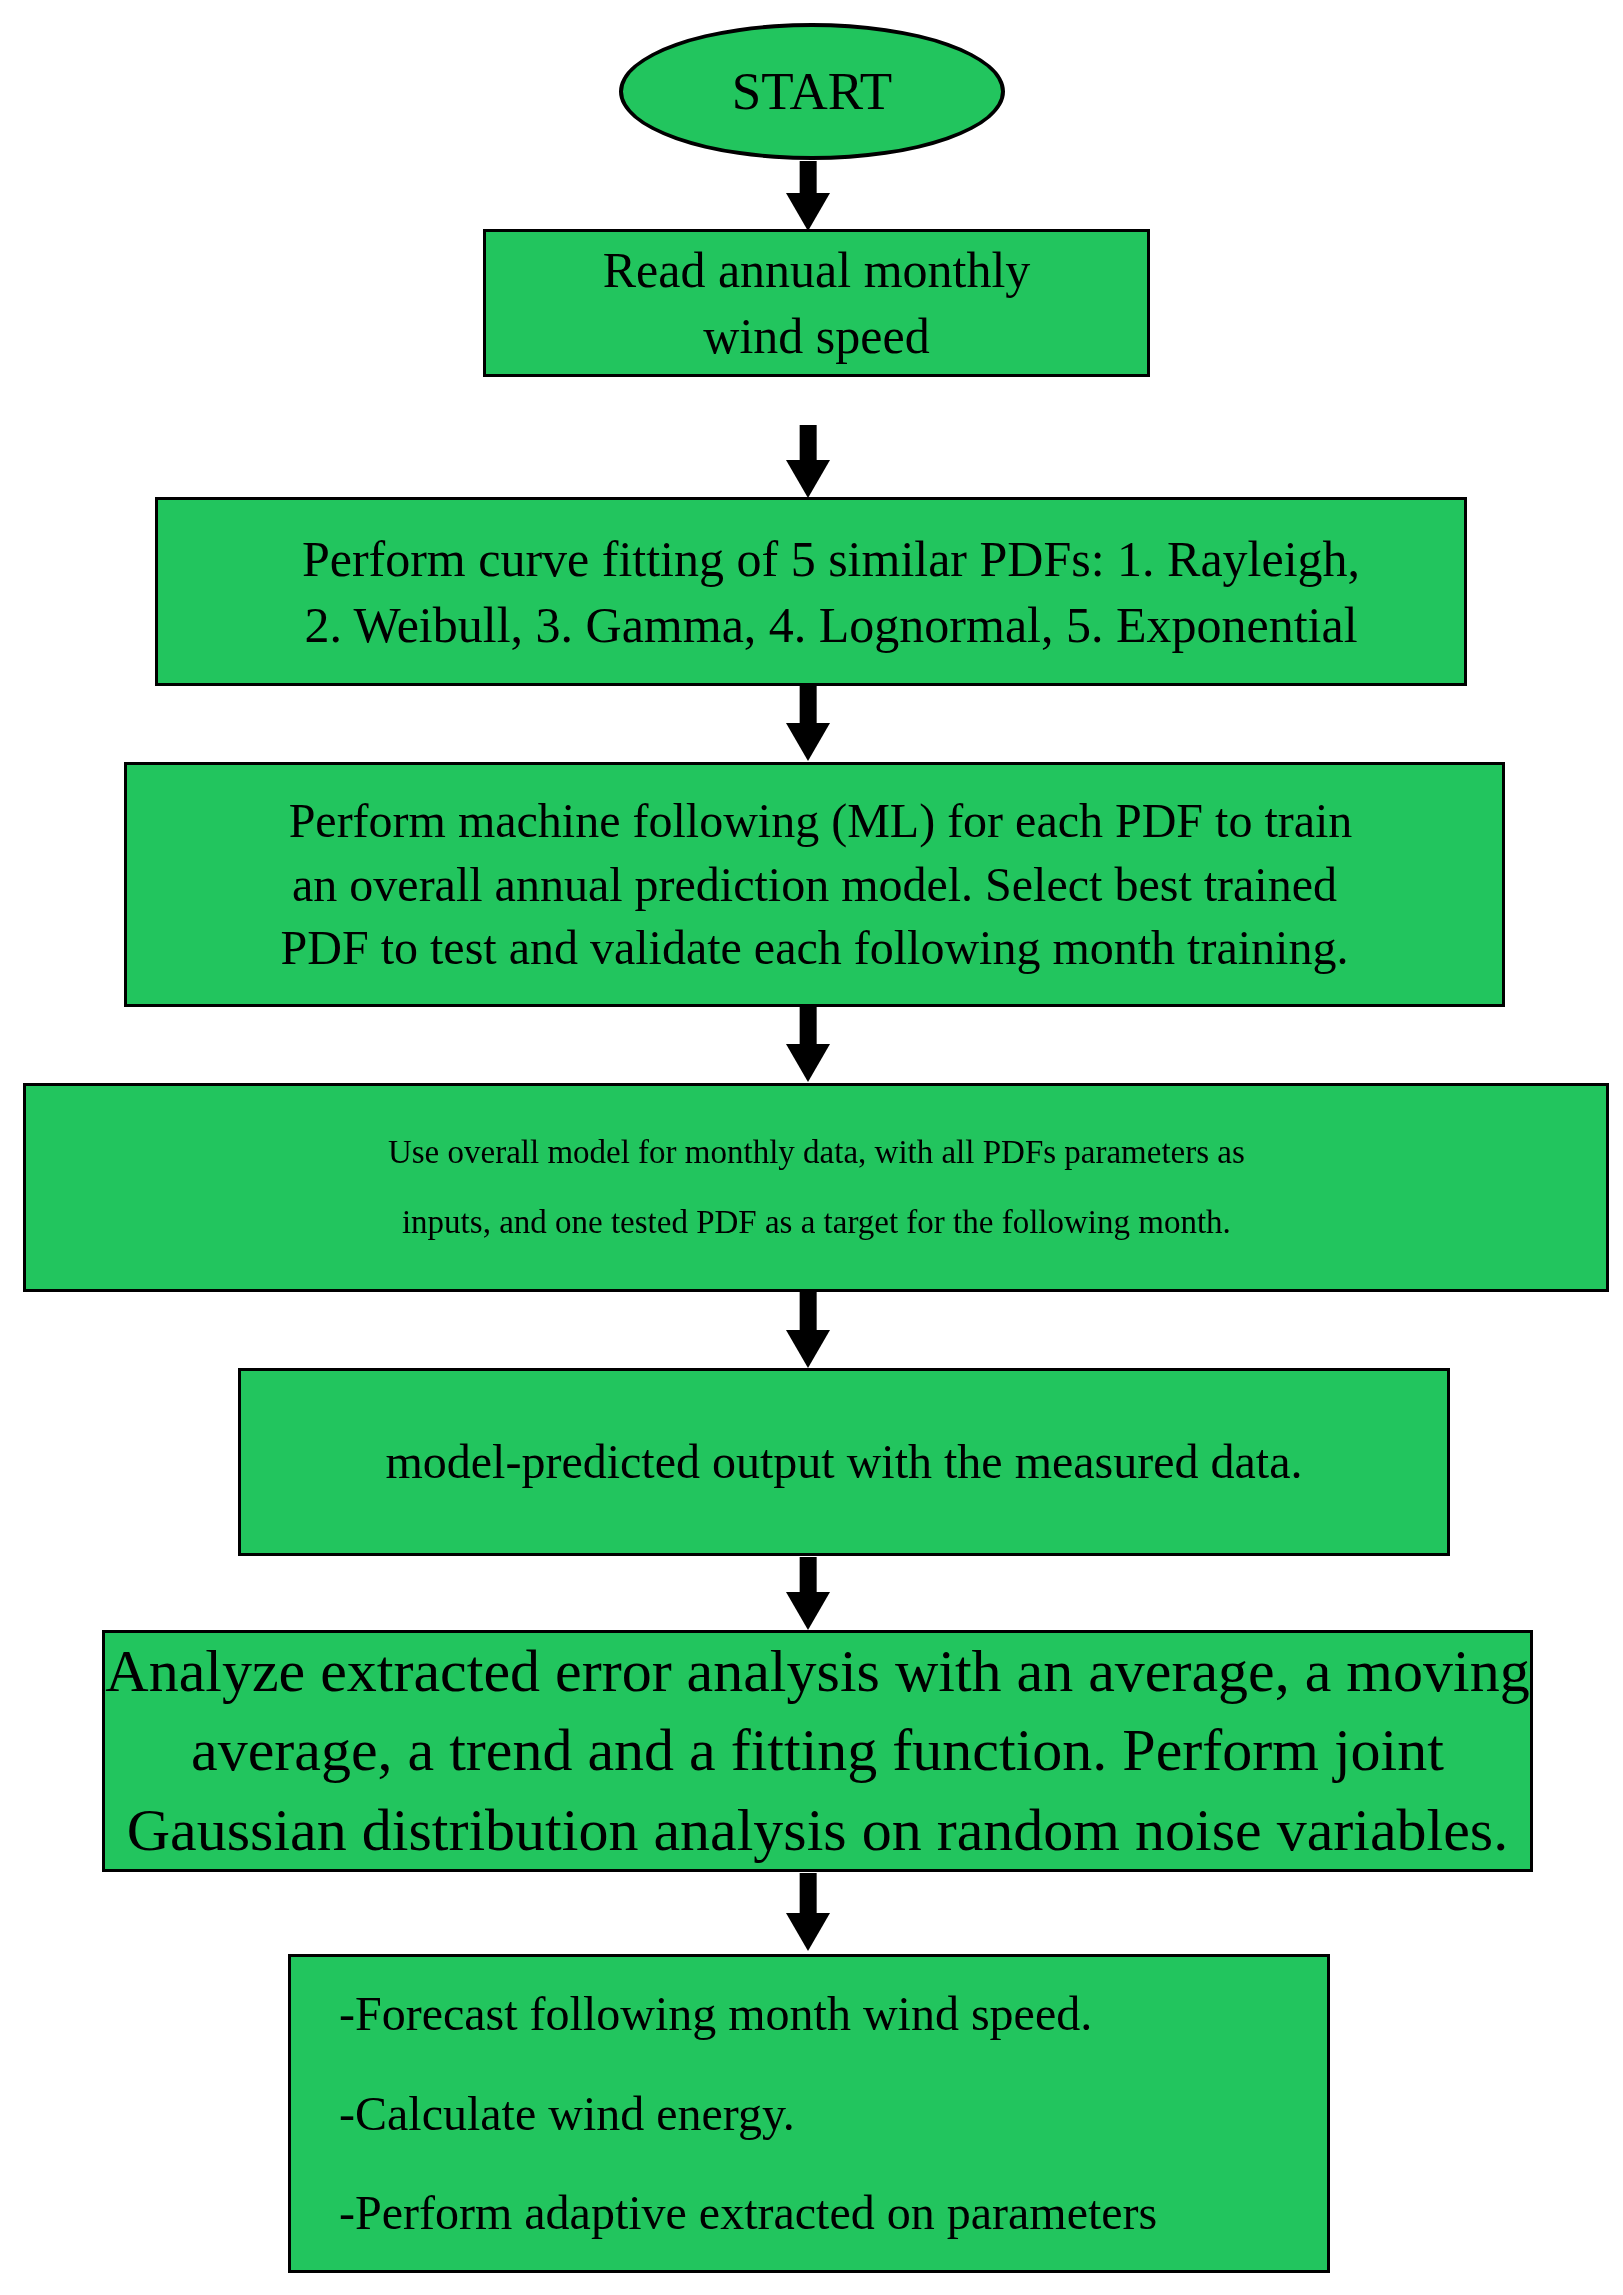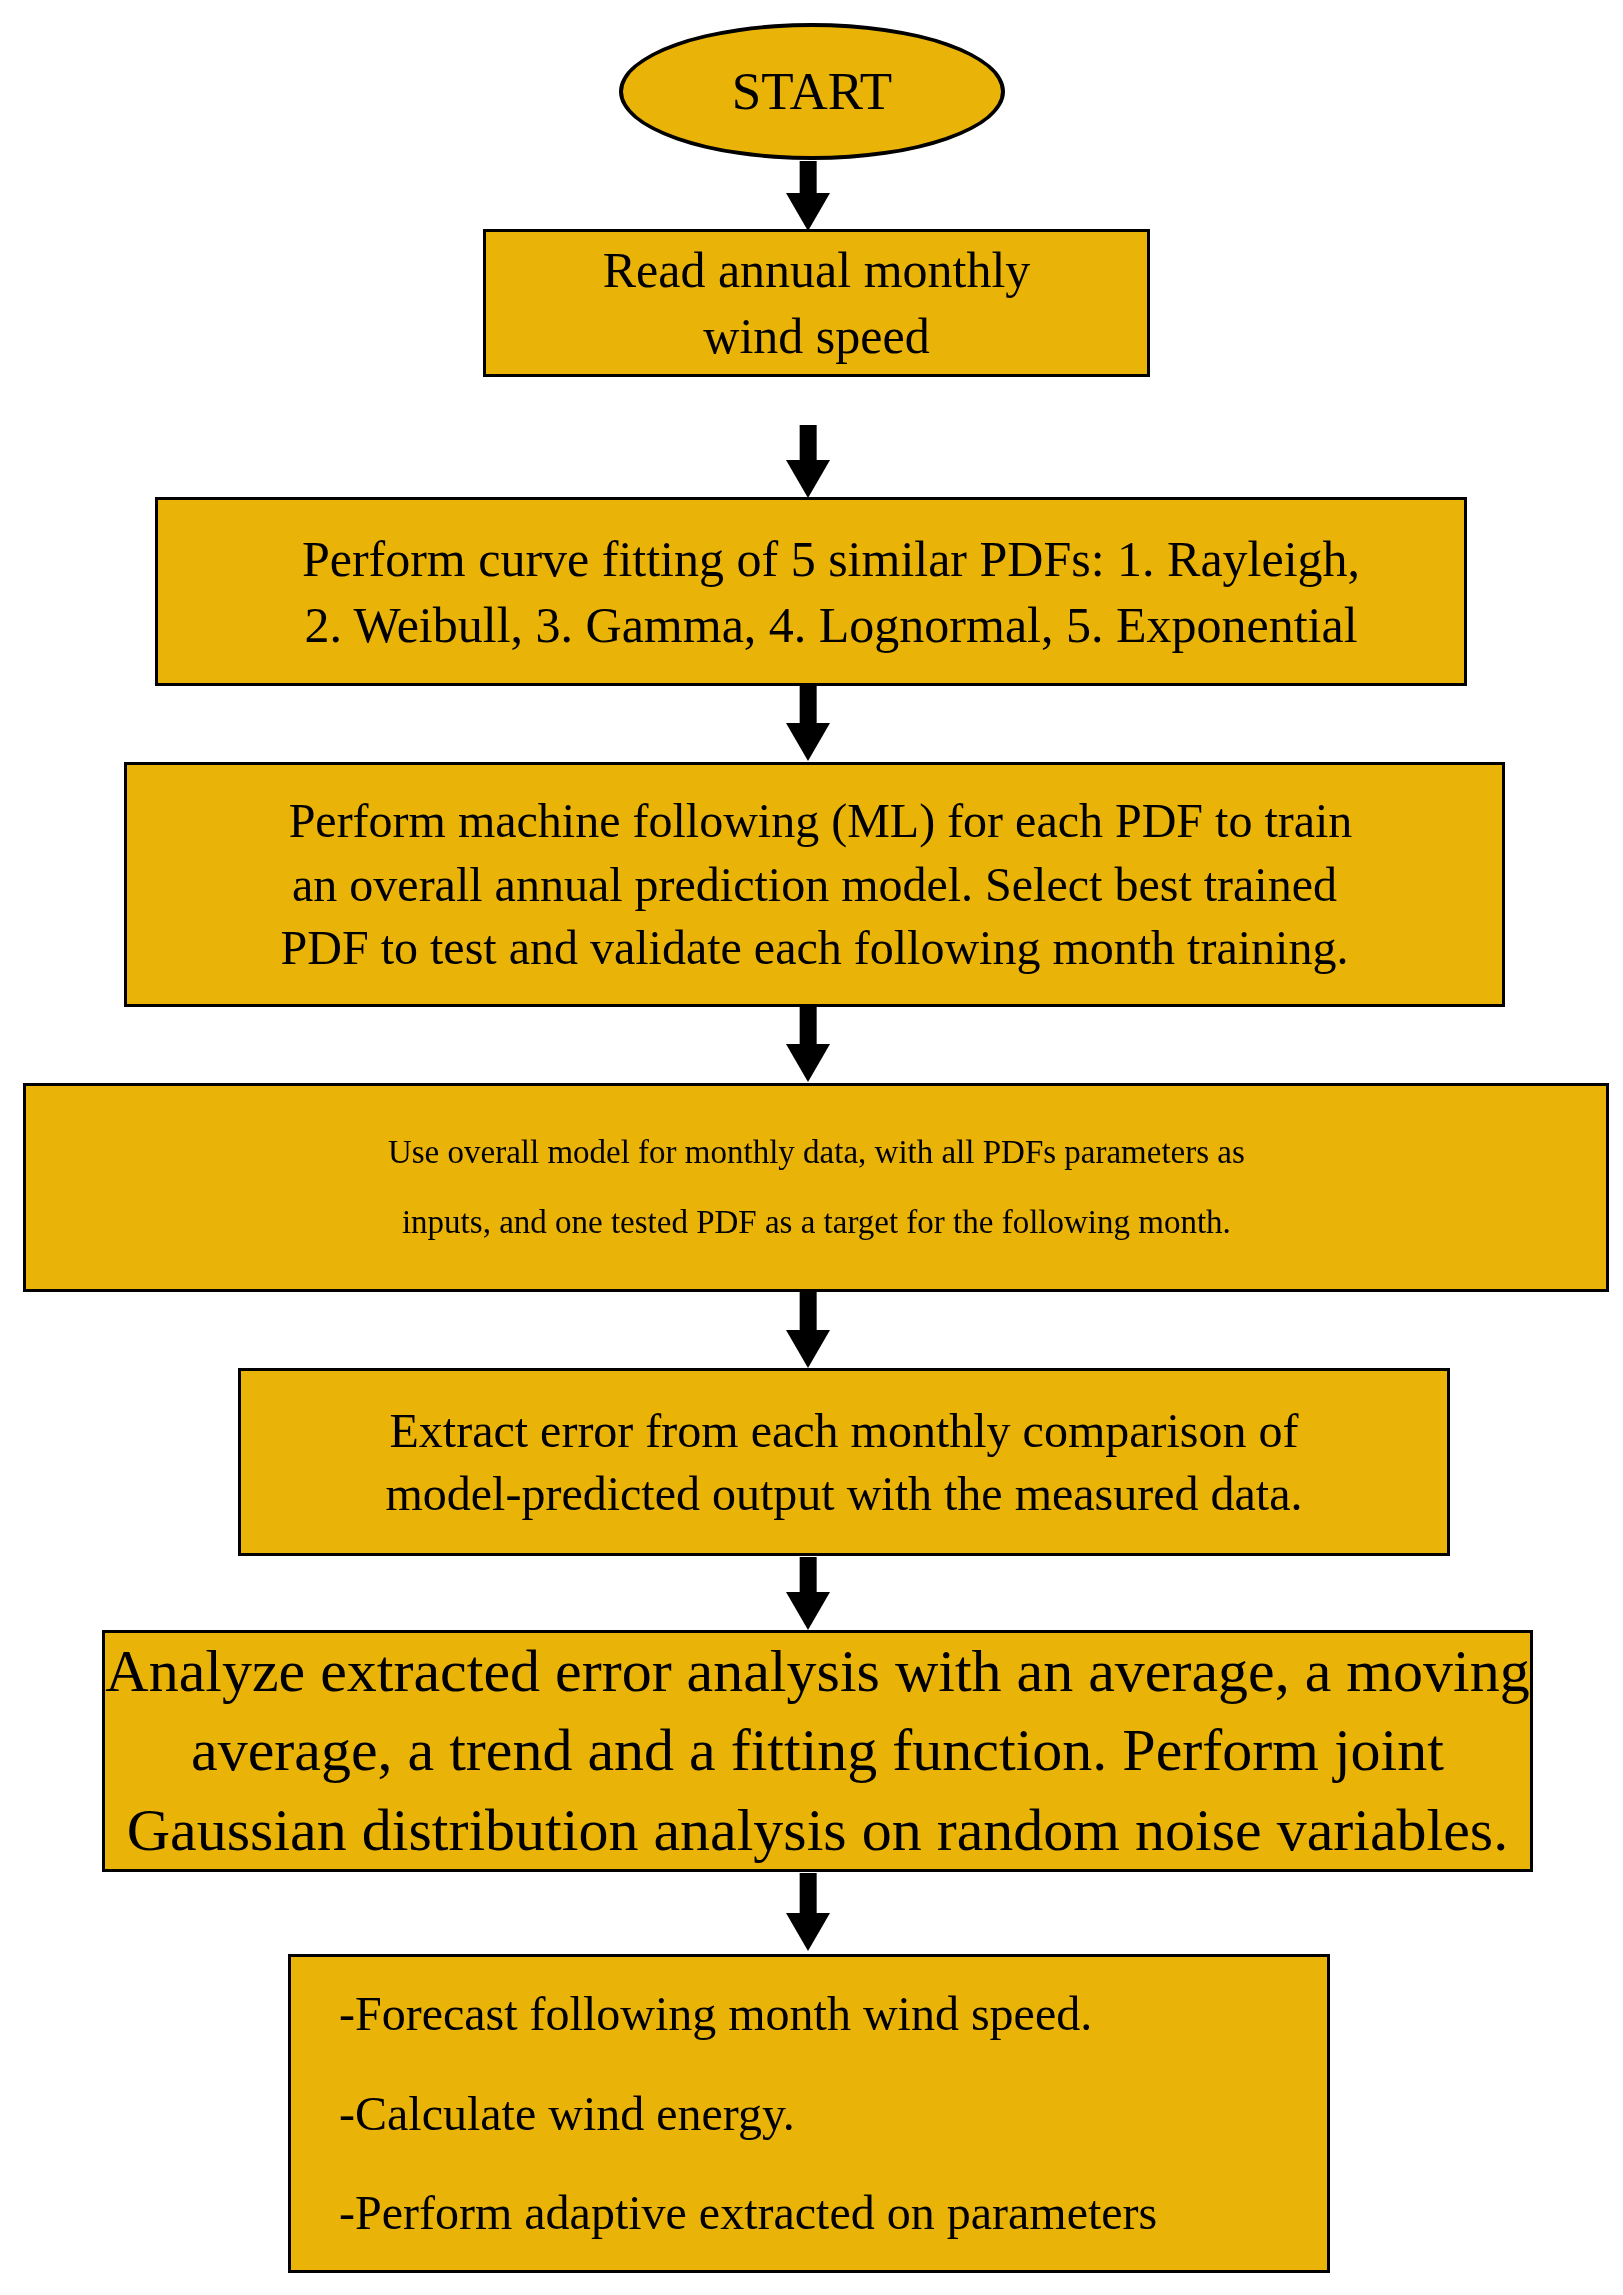--- a/index.html
+++ b/index.html
@@ -13,21 +13,21 @@
     height: 2295px;
     background: #ffffff;
     font-family: "Liberation Serif", "DejaVu Serif", serif;
     color: #000000;
     overflow: hidden;
   }
   .node {
     position: absolute;
     box-sizing: border-box;
     border: 3.3px solid #000000;
-    background: #eab308;
+    background: #22c55e;
     display: flex;
     flex-direction: column;
     align-items: center;
     justify-content: center;
     text-align: center;
   }
   .node.start {
     border-radius: 50%;
     border-width: 4.2px;
   }
@@ -115,21 +115,20 @@
     <span class="line">Use overall model for monthly data, with all PDFs parameters as</span>
     <span class="line">inputs, and one tested PDF as a target for the following month.</span>
   </div>
 
   <div class="arrow" style="left:808px; top:1292px; height:80px;">
     <div class="shaft" style="width:16.7px; height:45px;"></div>
     <div class="head" style="top:38px;"></div>
   </div>
 
   <div class="node" style="left:238px; top:1368px; width:1212px; height:188px; font-size:48px;">
-    <span class="line">Extract error from each monthly comparison of</span>
     <span class="line">model-predicted output with the measured data.</span>
   </div>
 
   <div class="arrow" style="left:808px; top:1557px; height:77px;">
     <div class="shaft" style="width:16.7px; height:42px;"></div>
     <div class="head" style="top:35px;"></div>
   </div>
 
   <div class="node" style="left:102px; top:1630px; width:1431px; height:242px; font-size:60px;">
     <span class="line">Analyze extracted error analysis with an average, a moving</span>

